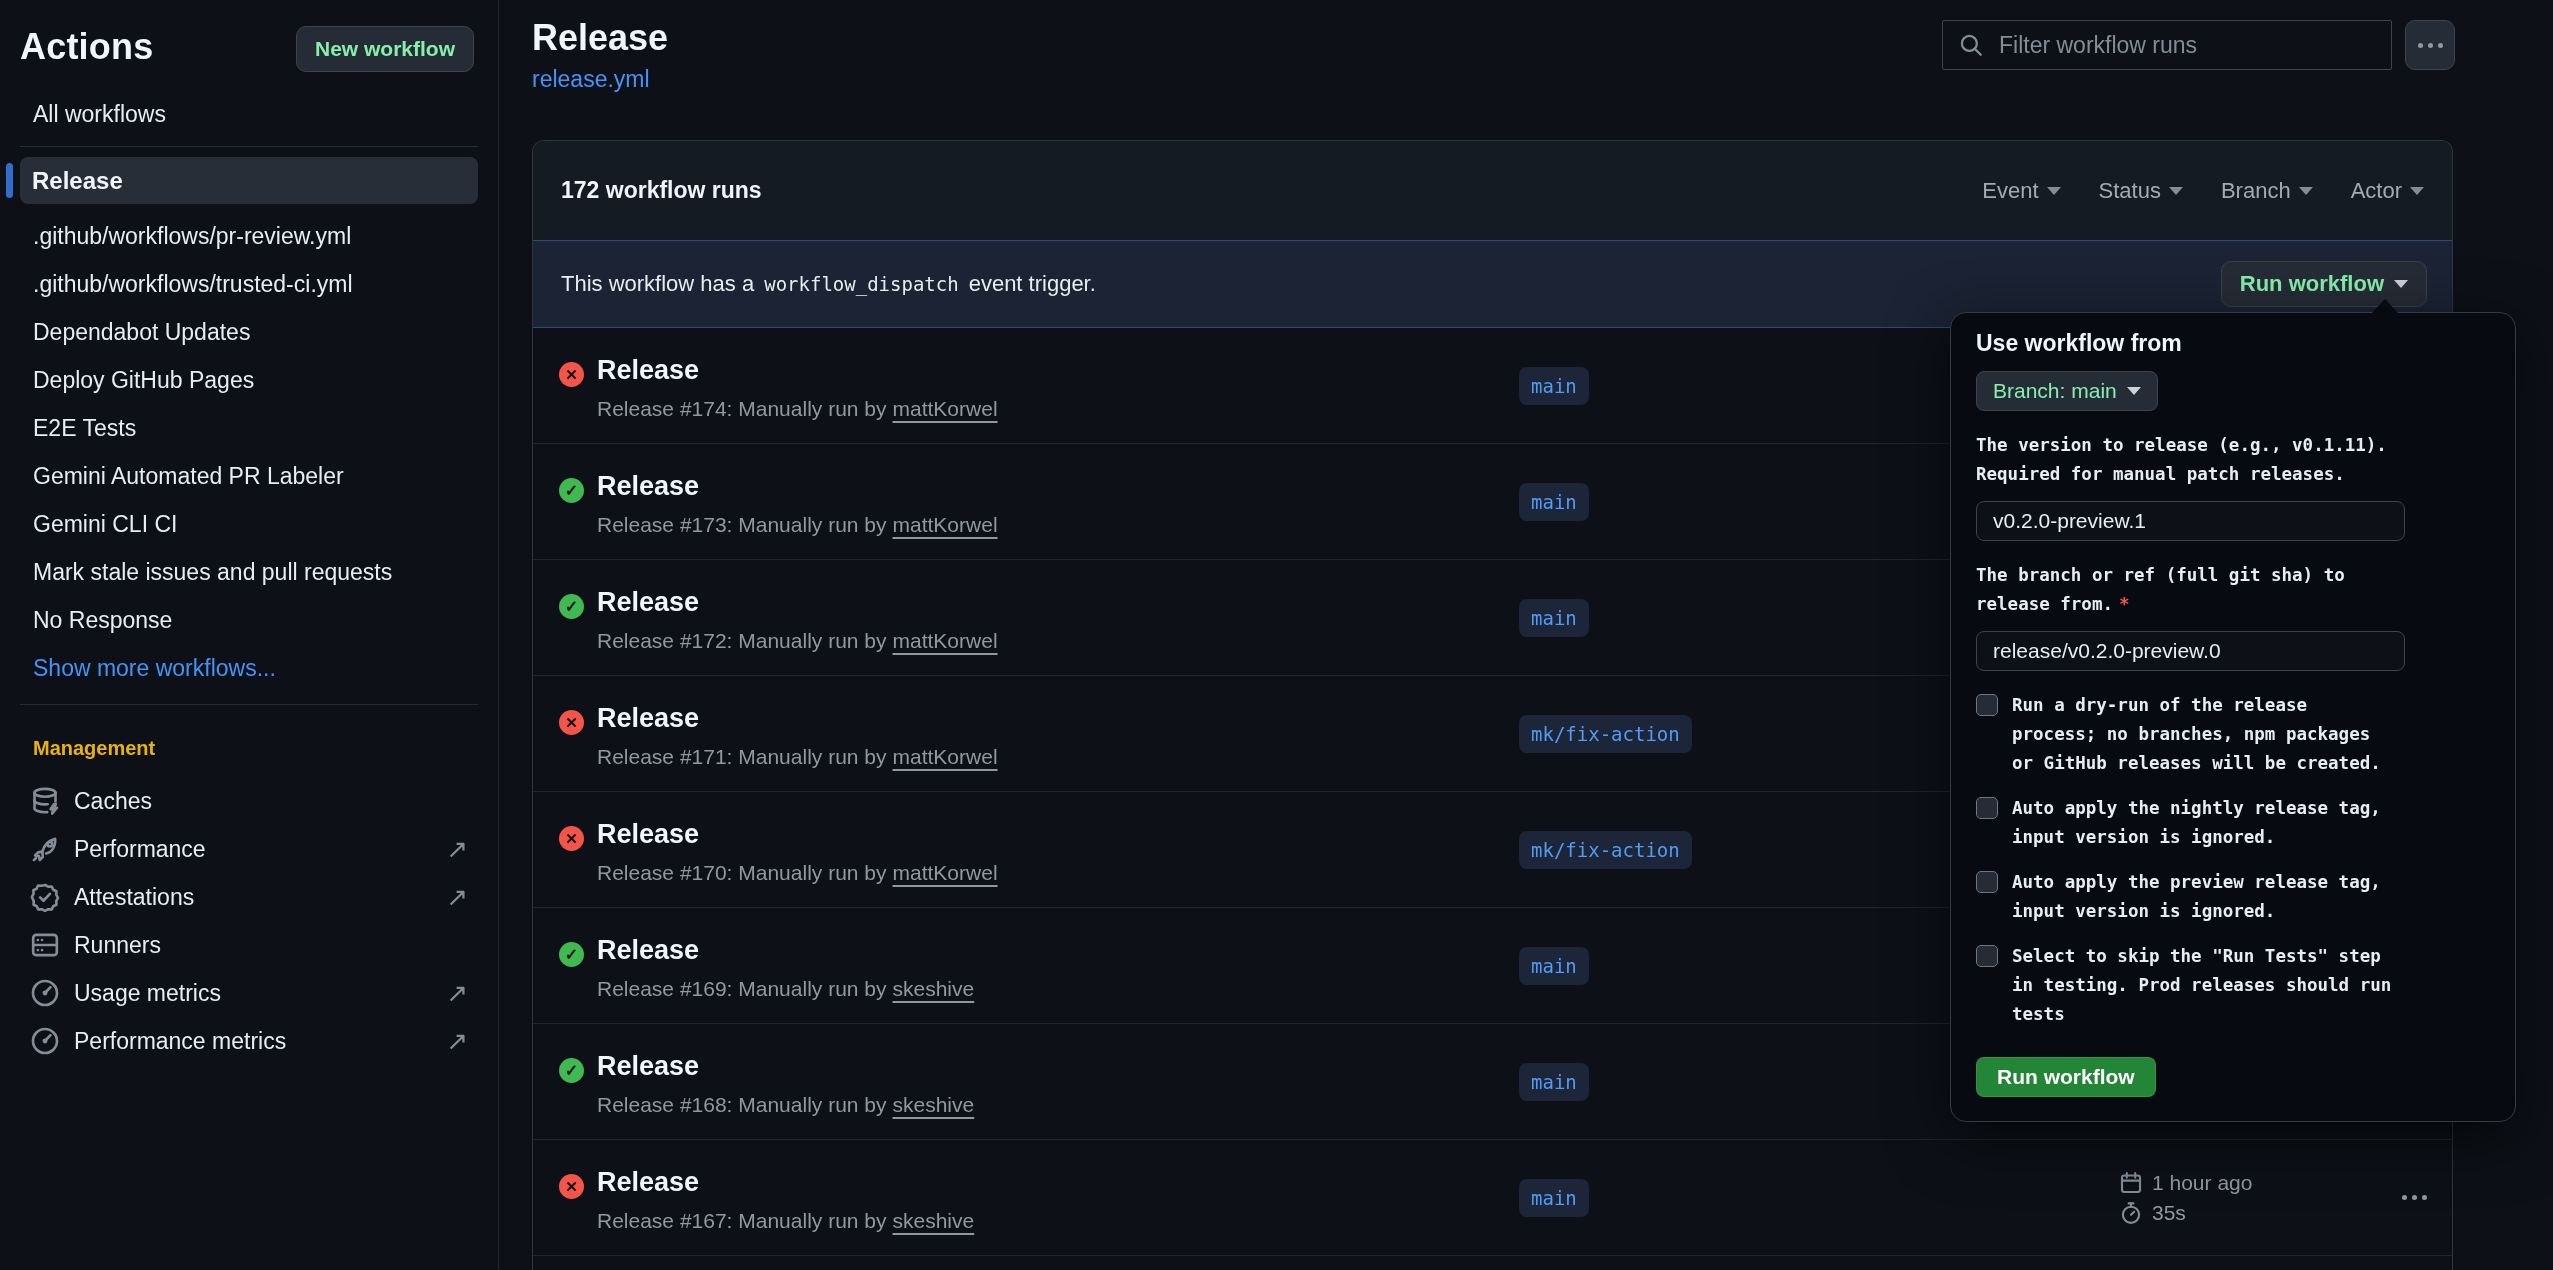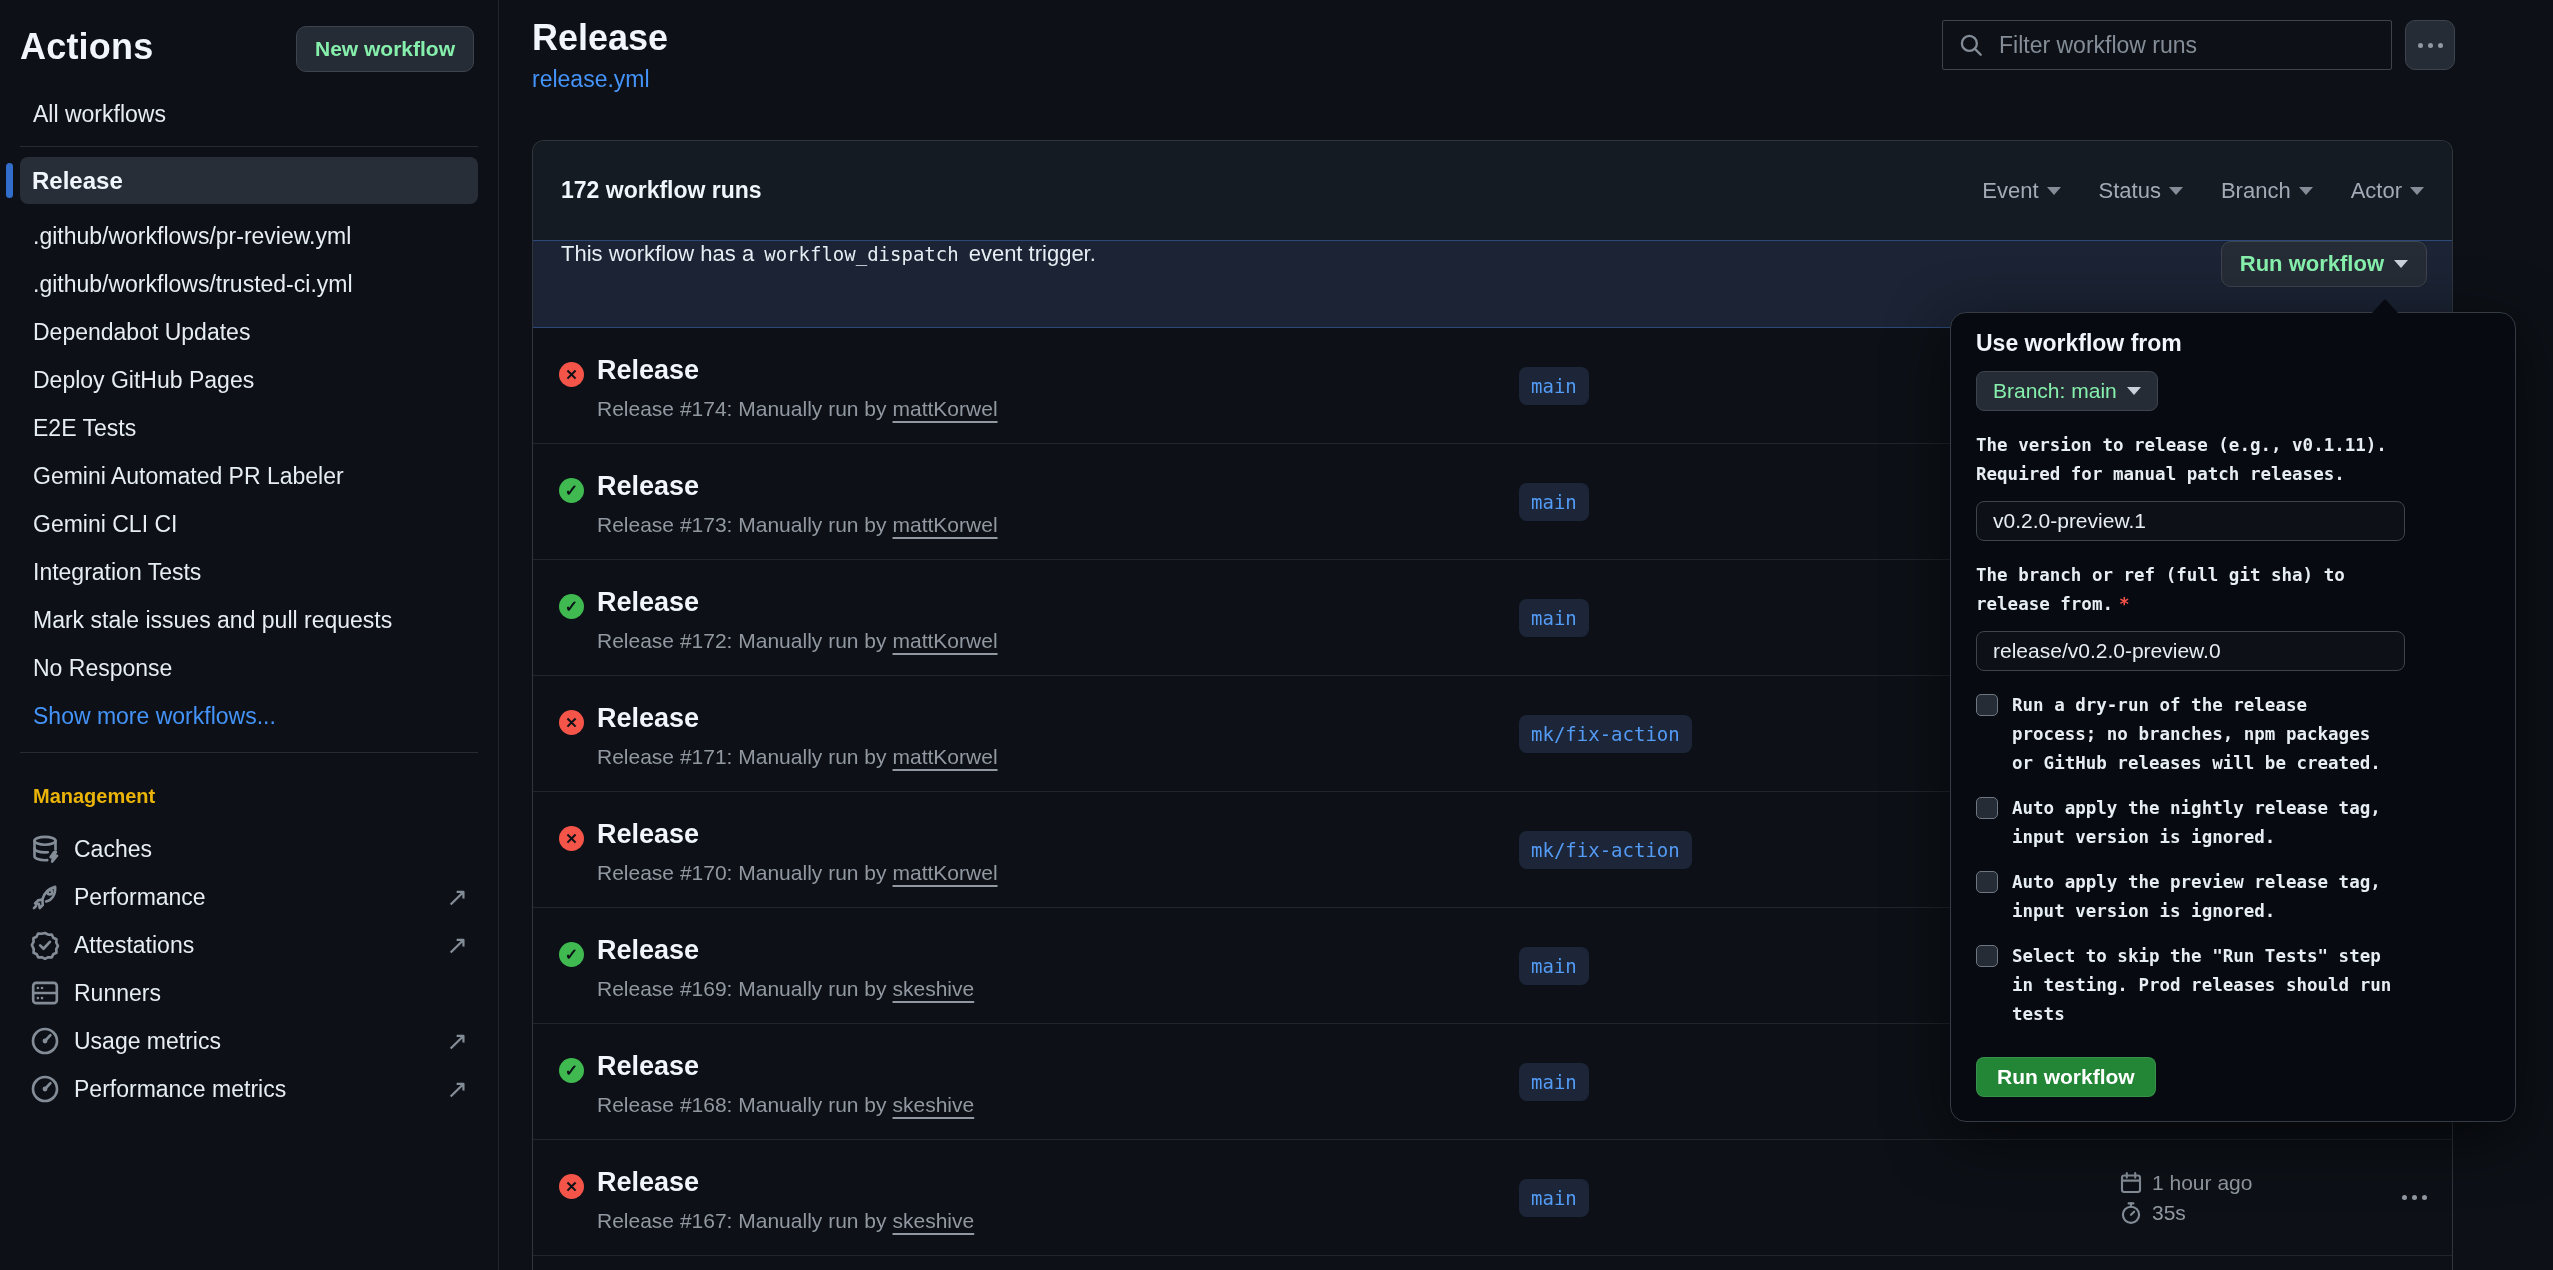--- a/index.html
+++ b/index.html
@@ -83,21 +83,21 @@
   }
   .runs-count { font-size:23px; font-weight:700; color:#f0f6fc; }
   .filters { margin-left:auto; display:flex; gap:38px; }
   .filter-item { display:flex; align-items:center; gap:8px; font-size:22px; color:#a2abb5; cursor:pointer; background:none; border:none; font-family:"Liberation Sans", sans-serif; }
   .caret { width:0; height:0; border-left:7px solid transparent; border-right:7px solid transparent; border-top:8px solid #848d97; display:inline-block; }
   .btn .caret { border-top-color:#c9d1d9; margin-left:10px; }
 
   .dispatch-banner {
     height:88px; background:#1b2334;
     border-top:1px solid #2c4a78; border-bottom:1px solid #2c4a78;
-    display:flex; align-items:flex-start; padding:0 25px 0 28px;
+    display:flex; align-items:center; padding:0 25px 0 28px;
   }
   .banner-text { font-size:22px; color:#e6edf3; }
   .banner-code { font-family:"DejaVu Sans Mono", monospace; font-size:19px; margin:0 10px; }
   .run-wf-banner-btn { margin-left:auto; height:46px; padding:0 18px; font-size:22px; }
 
   .run-row { position:relative; height:116px; border-bottom:1px solid #21262d; padding:26px 0 0 26px; }
   .status-icon { position:absolute; left:26px; top:34px; width:25px; height:25px; border-radius:50%;
     display:flex; align-items:center; justify-content:center; font-size:15px; font-weight:700; color:#0d1117; }
   .status-icon.failure { background:#f55449; }
   .status-icon.failure::after { content:"✕"; }
@@ -190,23 +190,20 @@
       </li>
 
       <li>
         <a>Gemini Automated PR Labeler</a>
       </li>
 
       <li>
         <a>Gemini CLI CI</a>
       </li>
 
-      <li>
-        <a>Integration Tests</a>
-      </li>
 
       <li>
         <a>Mark stale issues and pull requests</a>
       </li>
 
       <li>
         <a>No Response</a>
       </li>
 
   </ul>

